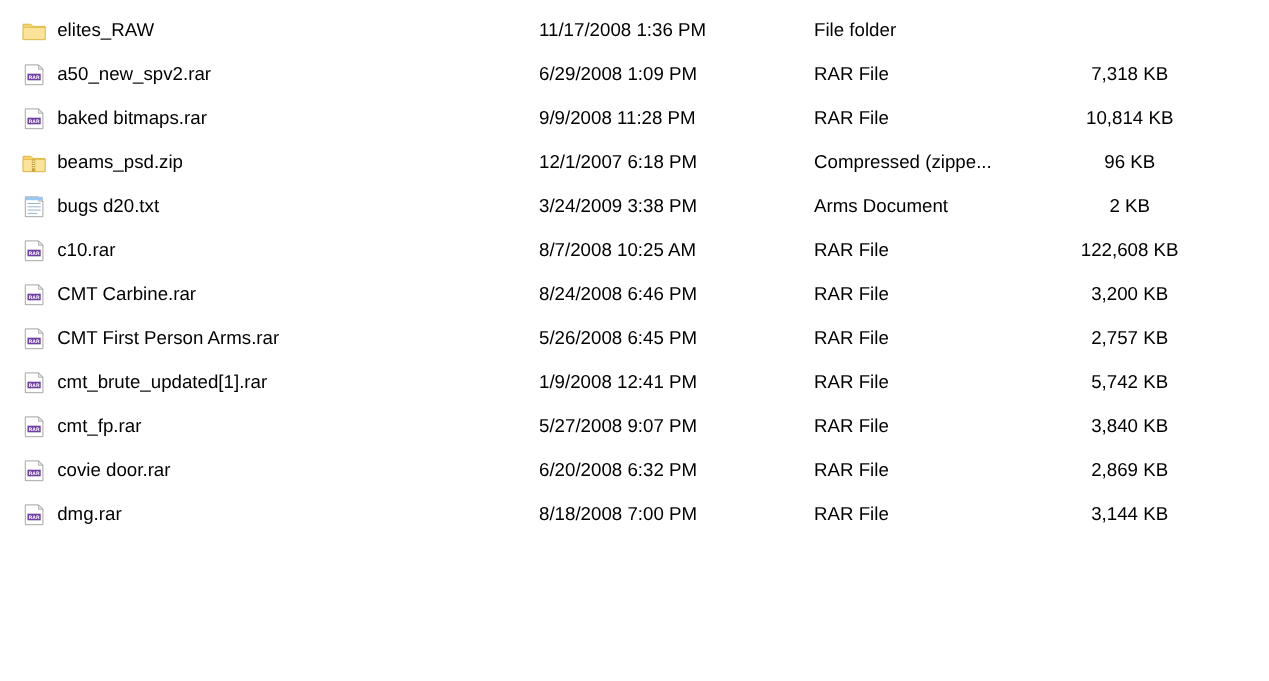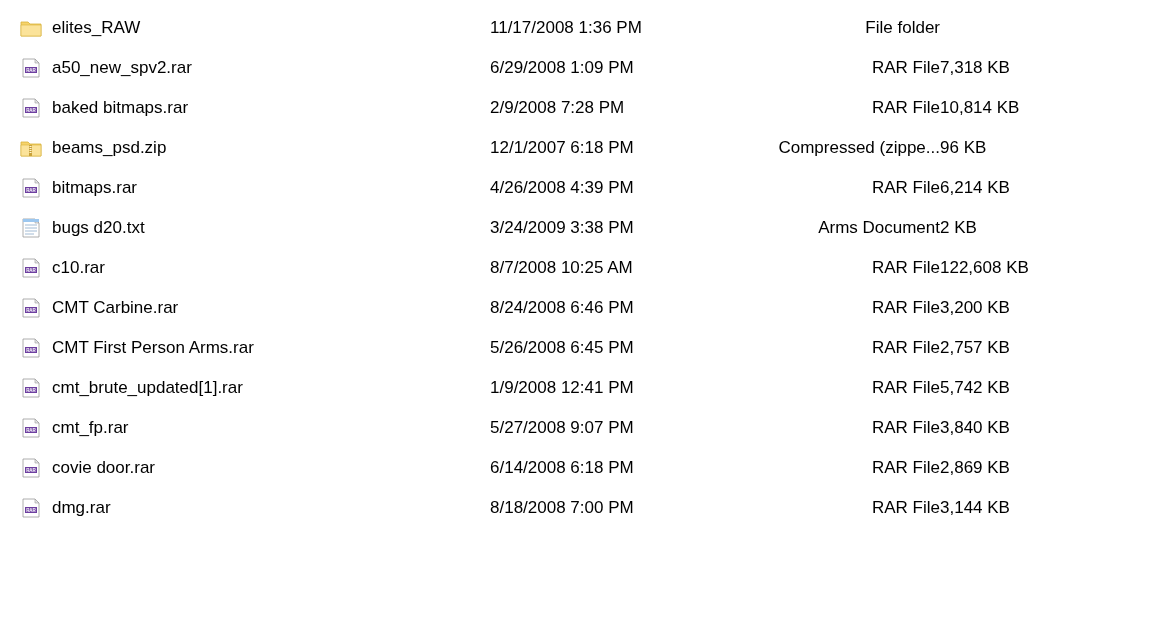--- a/index.html
+++ b/index.html
@@ -35,24 +35,23 @@
       padding-left: 2px !important;
       margin-left: 12px;
     }
     .col-date {
       width: 250px;
     }
     .col-type {
       width: 200px;
       overflow: hidden;
       text-overflow: ellipsis;
-      text-align: right;
     }
     .col-size {
-      text-align: left;
+      text-align: center;
       padding-right: 20px !important;
     }
     .icon {
       width: 22px;
       height: 22px;
       display: inline-block;
       vertical-align: middle;
     }
     svg { display: block; }
   </style>
@@ -118,44 +117,35 @@
       <div class="col-name">a50_new_spv2.rar</div>
       <div class="col-date">6/29/2008 1:09 PM</div>
       <div class="col-type">RAR File</div>
       <div class="col-size">7,318 KB</div>
     </div>
     <div class="file-row">
       <div class="col-icon"><span class="icon"><svg viewBox="0 0 22 22" width="22" height="22">
             <use href="#ic-rar"></use>
           </svg></span></div>
       <div class="col-name">baked bitmaps.rar</div>
-      <div class="col-date">2/9/2008 7:28 PM</div>
+      <div class="col-date">9/9/2008 11:28 PM</div>
       <div class="col-type">RAR File</div>
       <div class="col-size">10,814 KB</div>
     </div>
     <div class="file-row">
       <div class="col-icon"><span class="icon"><svg viewBox="0 0 22 22" width="22" height="22">
             <use href="#ic-zip"></use>
           </svg></span></div>
       <div class="col-name">beams_psd.zip</div>
       <div class="col-date">12/1/2007 6:18 PM</div>
       <div class="col-type">Compressed (zippe...</div>
       <div class="col-size">96 KB</div>
     </div>
     <div class="file-row">
       <div class="col-icon"><span class="icon"><svg viewBox="0 0 22 22" width="22" height="22">
-            <use href="#ic-rar"></use>
-          </svg></span></div>
-      <div class="col-name">bitmaps.rar</div>
-      <div class="col-date">4/26/2008 4:39 PM</div>
-      <div class="col-type">RAR File</div>
-      <div class="col-size">6,214 KB</div>
-    </div>
-    <div class="file-row">
-      <div class="col-icon"><span class="icon"><svg viewBox="0 0 22 22" width="22" height="22">
             <use href="#ic-txt"></use>
           </svg></span></div>
       <div class="col-name">bugs d20.txt</div>
       <div class="col-date">3/24/2009 3:38 PM</div>
       <div class="col-type">Arms Document</div>
       <div class="col-size">2 KB</div>
     </div>
     <div class="file-row">
       <div class="col-icon"><span class="icon"><svg viewBox="0 0 22 22" width="22" height="22">
             <use href="#ic-rar"></use>
@@ -199,21 +189,21 @@
       <div class="col-name">cmt_fp.rar</div>
       <div class="col-date">5/27/2008 9:07 PM</div>
       <div class="col-type">RAR File</div>
       <div class="col-size">3,840 KB</div>
     </div>
     <div class="file-row">
       <div class="col-icon"><span class="icon"><svg viewBox="0 0 22 22" width="22" height="22">
             <use href="#ic-rar"></use>
           </svg></span></div>
       <div class="col-name">covie door.rar</div>
-      <div class="col-date">6/14/2008 6:18 PM</div>
+      <div class="col-date">6/20/2008 6:32 PM</div>
       <div class="col-type">RAR File</div>
       <div class="col-size">2,869 KB</div>
     </div>
     <div class="file-row">
       <div class="col-icon"><span class="icon"><svg viewBox="0 0 22 22" width="22" height="22">
             <use href="#ic-rar"></use>
           </svg></span></div>
       <div class="col-name">dmg.rar</div>
       <div class="col-date">8/18/2008 7:00 PM</div>
       <div class="col-type">RAR File</div>

